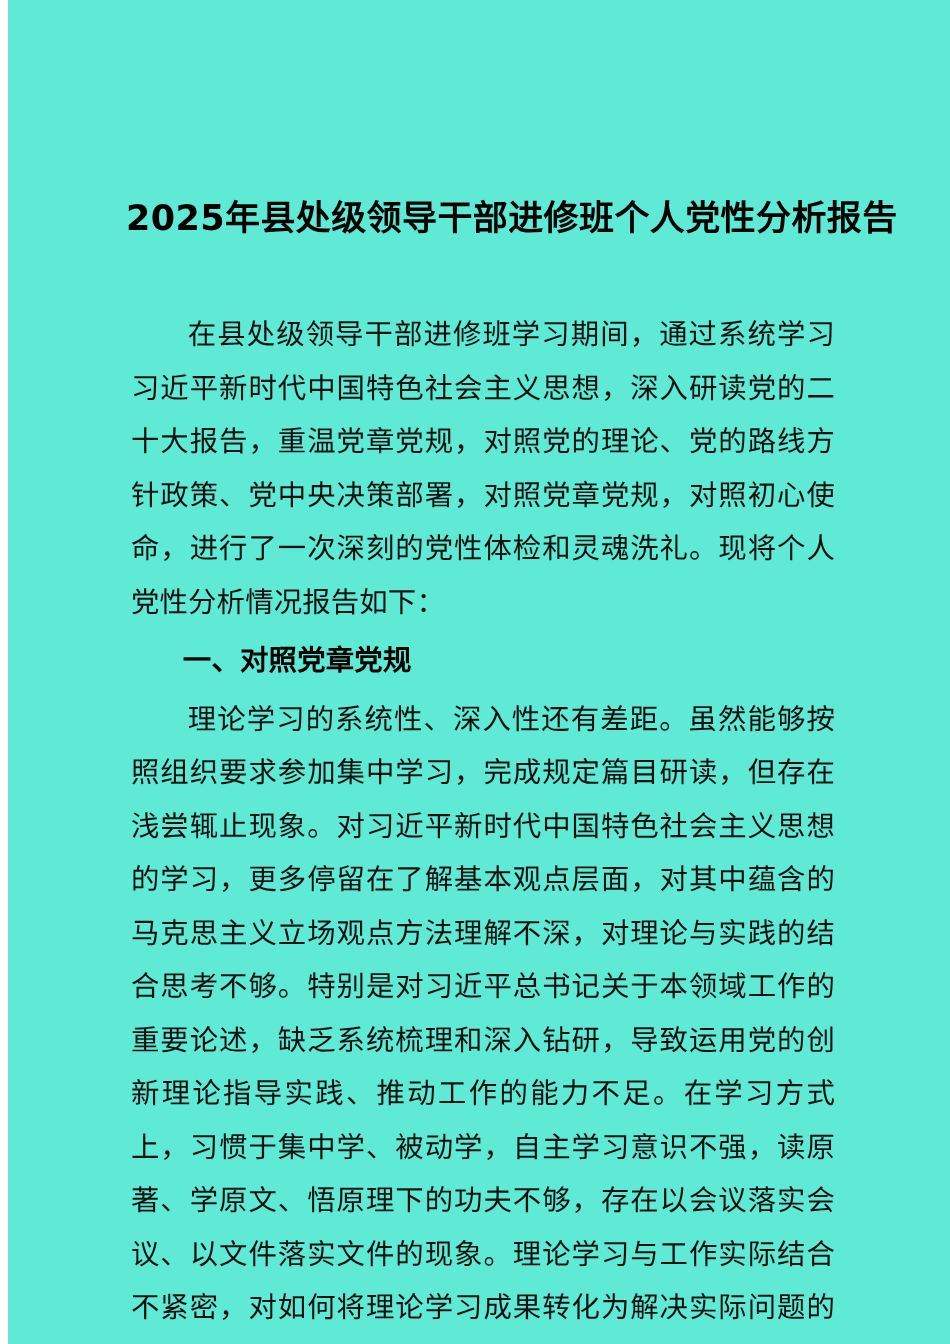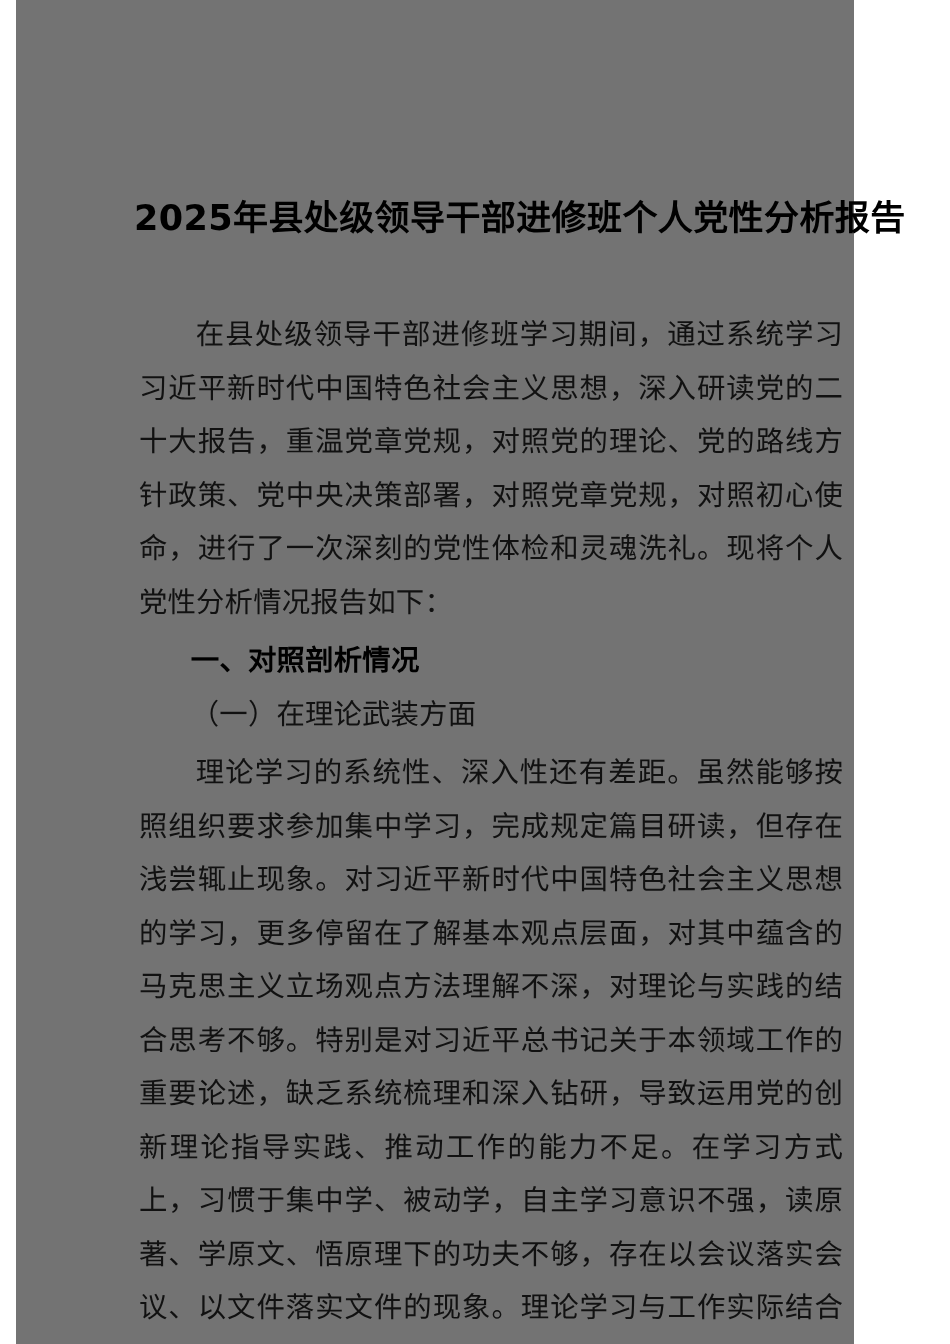--- a/index.html
+++ b/index.html
@@ -13,25 +13,25 @@
     height: 1344px;
     position: relative;
     overflow: hidden;
     font-family: "DejaVu Serif", "Liberation Serif", serif;
     color: #000000;
     -webkit-font-smoothing: antialiased;
   }
 
   .page {
     position: absolute;
-    left: 16px;
+    left: 8px;
     top: 0;
-    width: 838px;
+    width: 943px;
     height: 1344px;
-    background: #737373;
+    background: #5eead4;
   }
 
   
   .doc-body {
     position: absolute;
     left: 118px;
     top: 0;
     width: 714px;
   }
 
@@ -91,20 +91,19 @@
 </head>
 <body>
 
 <div class="page">
   <div class="doc-body">
 
     <h1 class="doc-title">2025年县处级领导干部进修班个人党性分析报告</h1>
 
     <p class="para para-first">在县处级领导干部进修班学习期间，通过系统学习习近平新时代中国特色社会主义思想，深入研读党的二十大报告，重温党章党规，对照党的理论、党的路线方针政策、党中央决策部署，对照党章党规，对照初心使命，进行了一次深刻的党性体检和灵魂洗礼。现将个人党性分析情况报告如下：</p>
 
-    <h2 class="heading-1">一、对照剖析情况</h2>
+    <h2 class="heading-1">一、对照党章党规</h2>
 
-    <h3 class="heading-2">（一）在理论武装方面</h3>
 
     <p class="para">理论学习的系统性、深入性还有差距。虽然能够按照组织要求参加集中学习，完成规定篇目研读，但存在浅尝辄止现象。对习近平新时代中国特色社会主义思想的学习，更多停留在了解基本观点层面，对其中蕴含的马克思主义立场观点方法理解不深，对理论与实践的结合思考不够。特别是对习近平总书记关于本领域工作的重要论述，缺乏系统梳理和深入钻研，导致运用党的创新理论指导实践、推动工作的能力不足。在学习方式上，习惯于集中学、被动学，自主学习意识不强，读原著、学原文、悟原理下的功夫不够，存在以会议落实会议、以文件落实文件的现象。理论学习与工作实际结合不紧密，对如何将理论学习成果转化为解决实际问题的能力办法研究不深，</p>
 
   </div>
 </div>
 
 </body></html>

